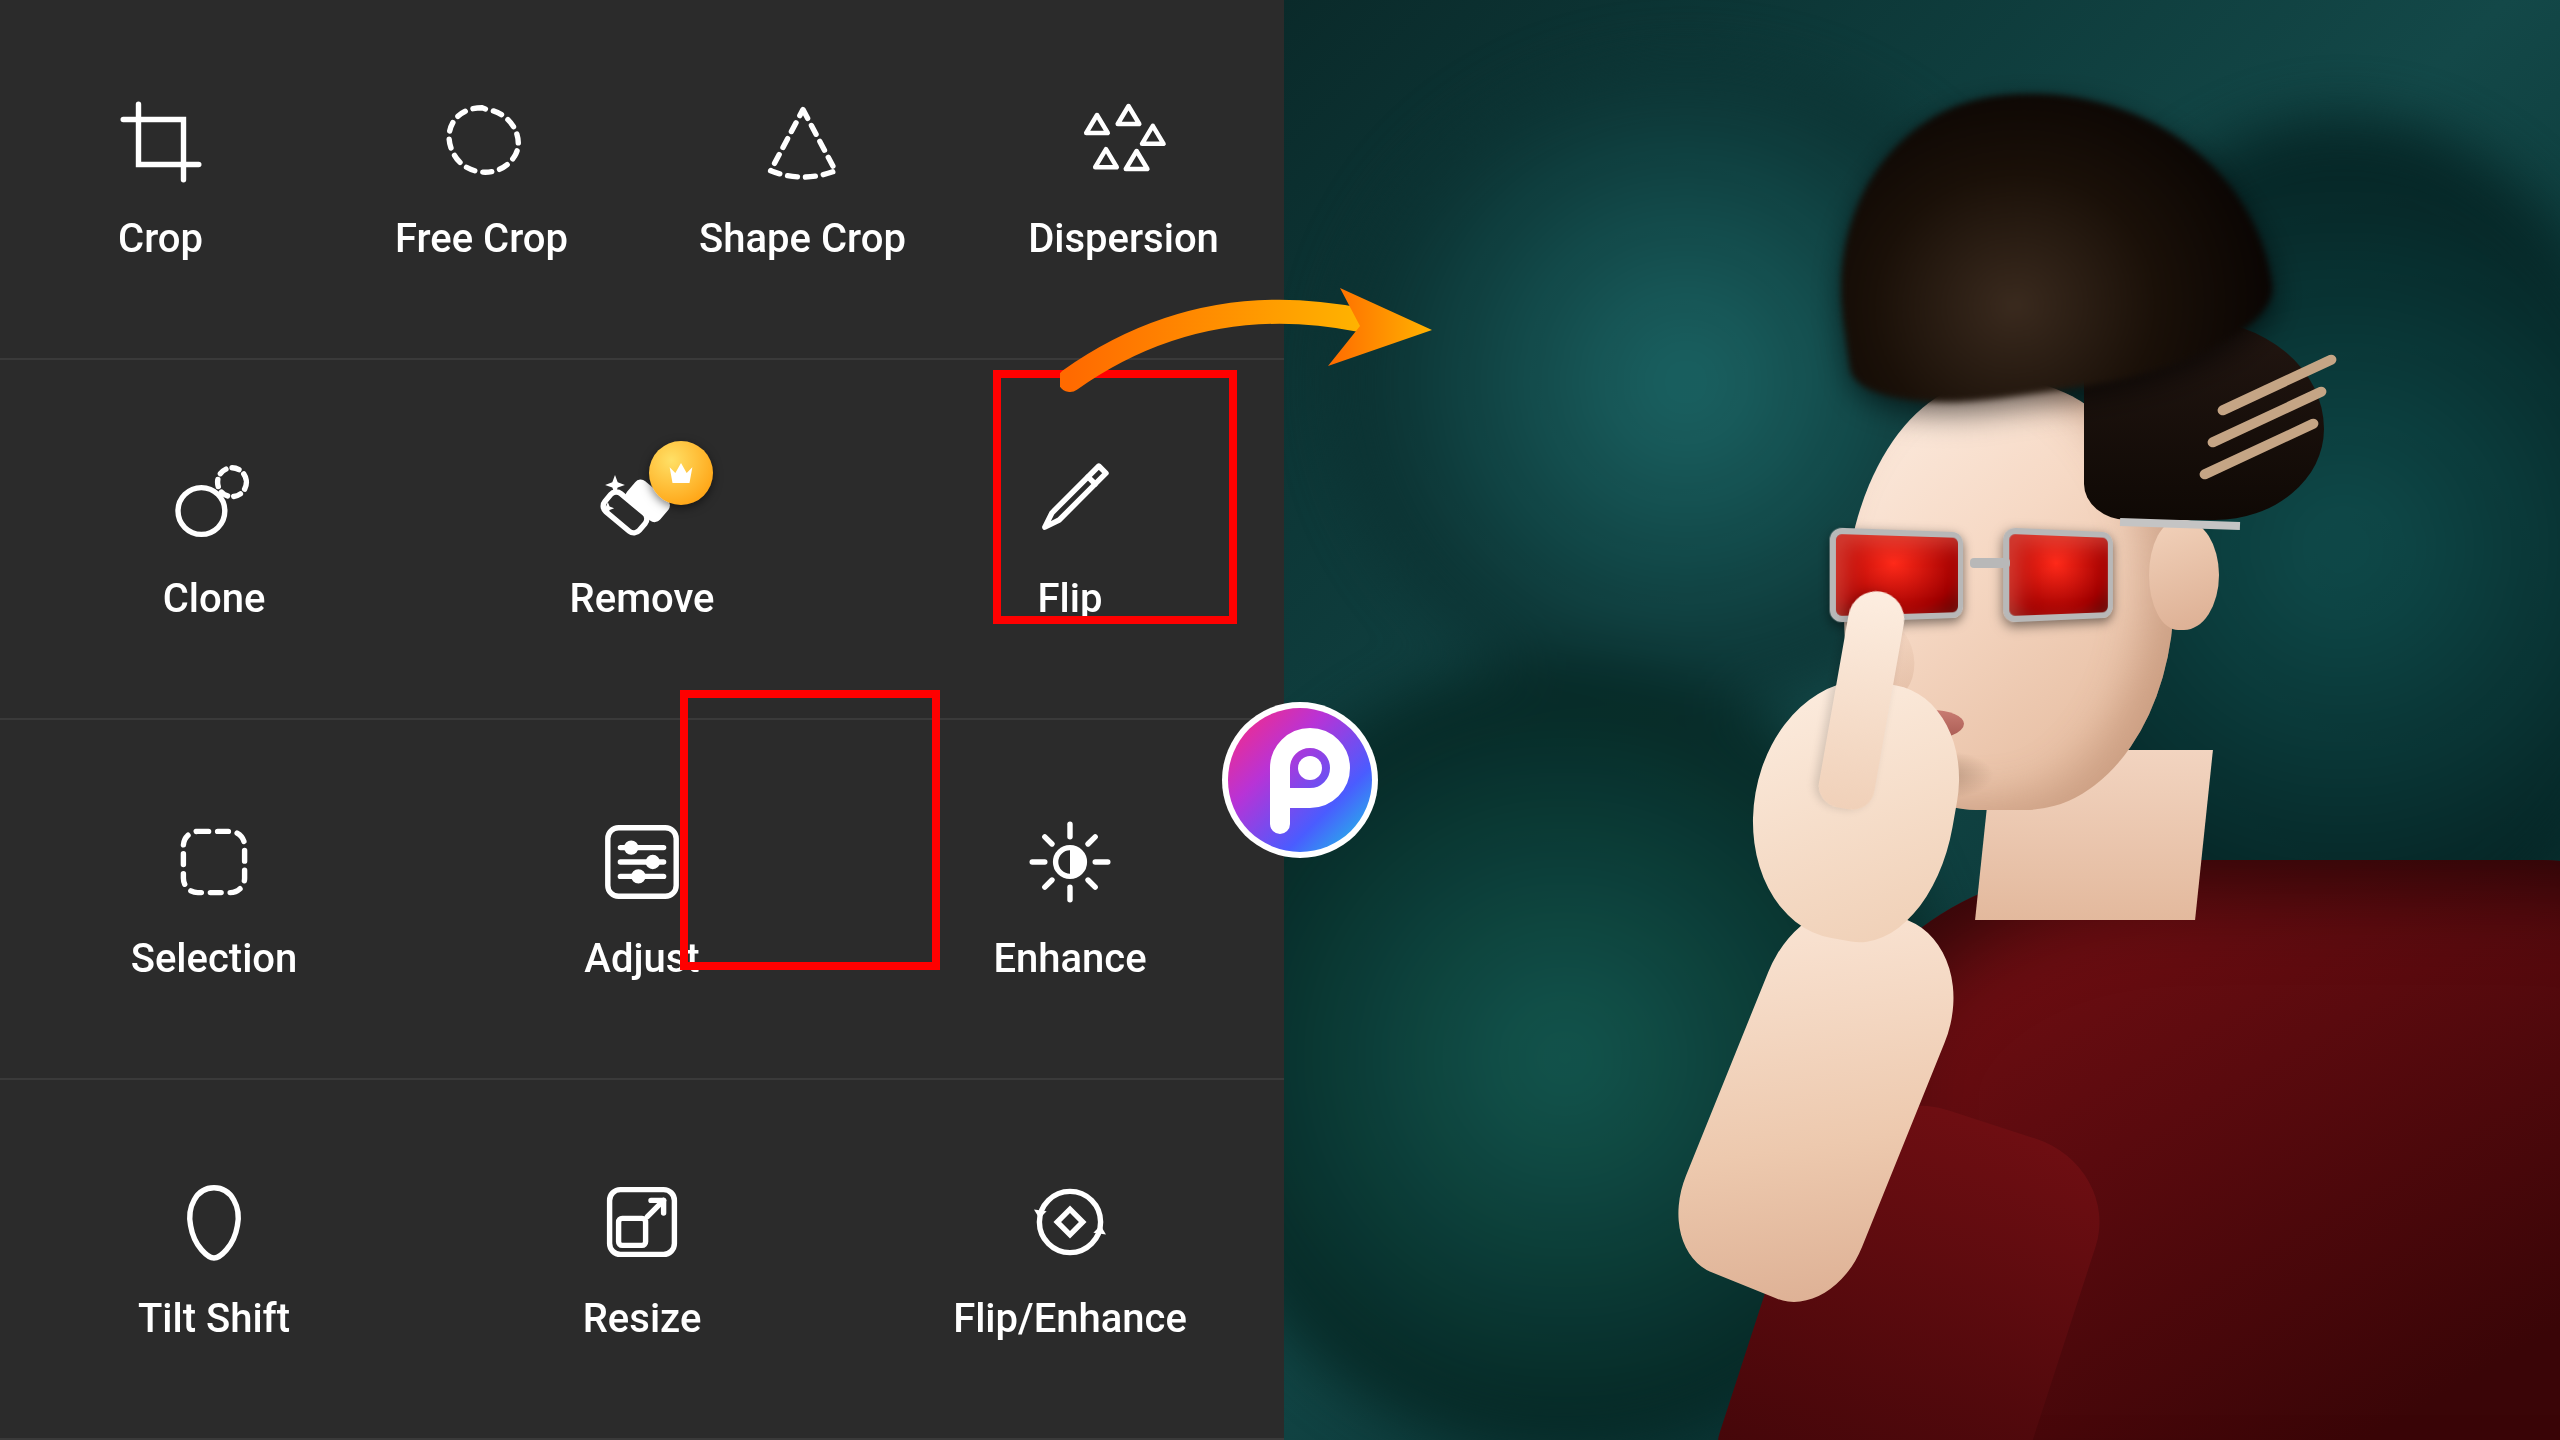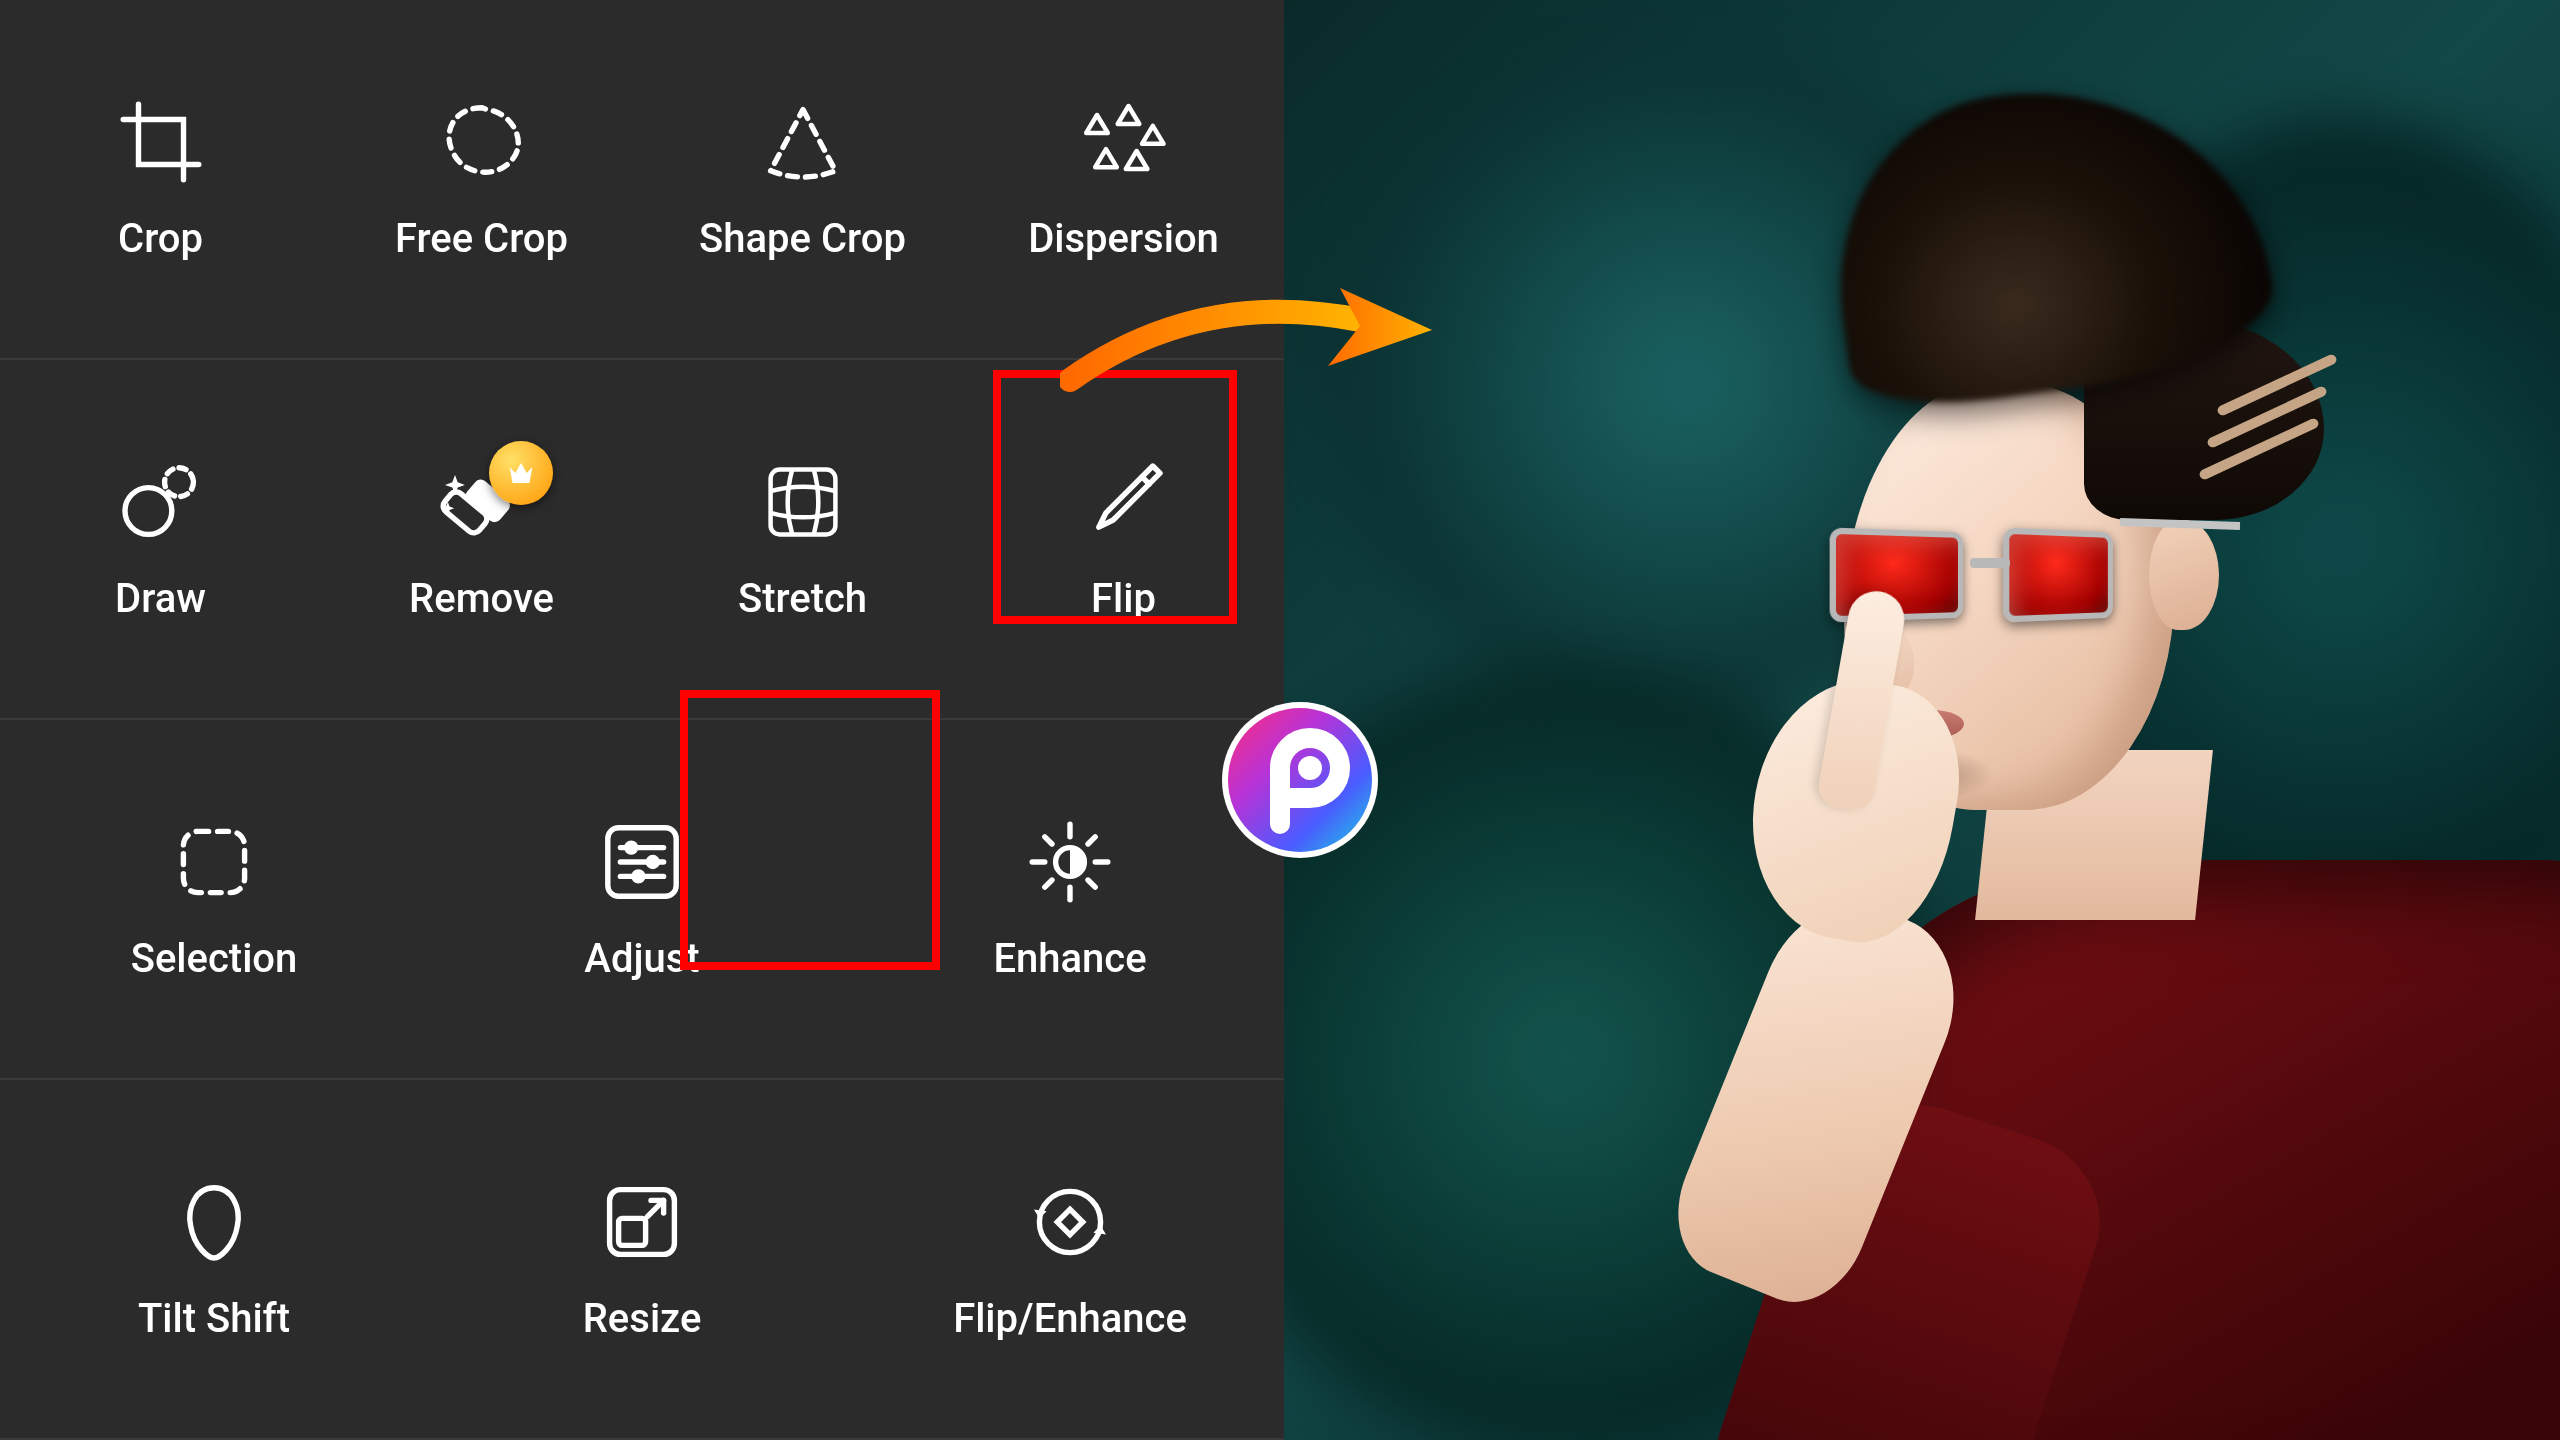--- a/index.html
+++ b/index.html
@@ -363,53 +363,41 @@
   </div>
 
   <div class="tool-row">
     <div class="tool-cell">
       <div class="tool-icon">
         <svg viewBox="0 0 100 100" stroke="#fff" stroke-width="6" fill="none" stroke-linecap="round">
           <circle cx="36" cy="60" r="26"></circle>
           <circle cx="70" cy="28" r="16" stroke-dasharray="8 7"></circle>
         </svg>
       </div>
-      <div class="tool-label">Draw</div>
+      <div class="tool-label">Clone</div>
     </div>
     <div class="tool-cell">
       <div class="tool-icon">
         <svg viewBox="0 0 100 100" fill="none">
           <g transform="rotate(40 50 50)">
             <rect x="30" y="30" width="48" height="30" rx="8" fill="#ffffff"></rect>
             <rect x="18" y="58" width="50" height="26" rx="8" stroke="#fff" stroke-width="6"></rect>
           </g>
           <g fill="#fff">
               <path d="M20 20 l3 8 l8 3 l-8 3 l-3 8 l-3 -8 l-8 -3 l8 -3 Z"></path>
               <path d="M12 50 l2 5 l5 2 l-5 2 l-2 5 l-2 -5 l-5 -2 l5 -2 Z"></path>
             </g>
         </svg>
         <div class="premium-badge">
           <svg viewBox="0 0 24 24" fill="#fff">
               <path d="M4 8 L8 12 L12 5 L16 12 L20 8 L18 19 H6 Z"></path>
             </svg>
         </div>
       </div>
       <div class="tool-label">Remove</div>
-    </div>
-    <div class="tool-cell">
-      <div class="tool-icon">
-        <svg viewBox="0 0 100 100" stroke="#fff" stroke-width="5" fill="none">
-          <rect x="14" y="14" width="72" height="72" rx="10"></rect>
-          <path d="M14 38 Q50 28 86 38"></path>
-            <path d="M14 62 Q50 72 86 62"></path>
-          <path d="M38 14 Q28 50 38 86"></path>
-            <path d="M62 14 Q72 50 62 86"></path>
-        </svg>
-      </div>
-      <div class="tool-label">Stretch</div>
     </div>
     <div class="tool-cell">
       <div class="tool-icon">
         <svg viewBox="0 0 100 100" stroke="#fff" stroke-width="6" fill="none" stroke-linecap="round" stroke-linejoin="round">
           <path d="M82 10 L90 18 L38 70 L22 78 L30 62 Z"></path>
           <path d="M70 22 L78 30"></path>
         </svg>
       </div>
       <div class="tool-label">Flip</div>
     </div>

